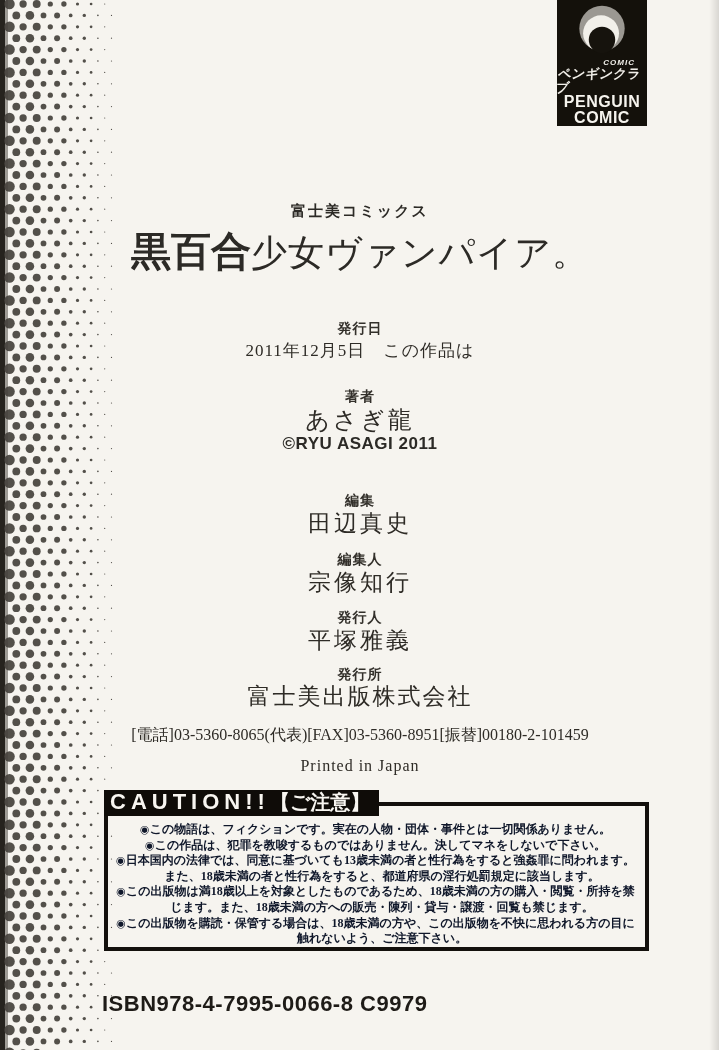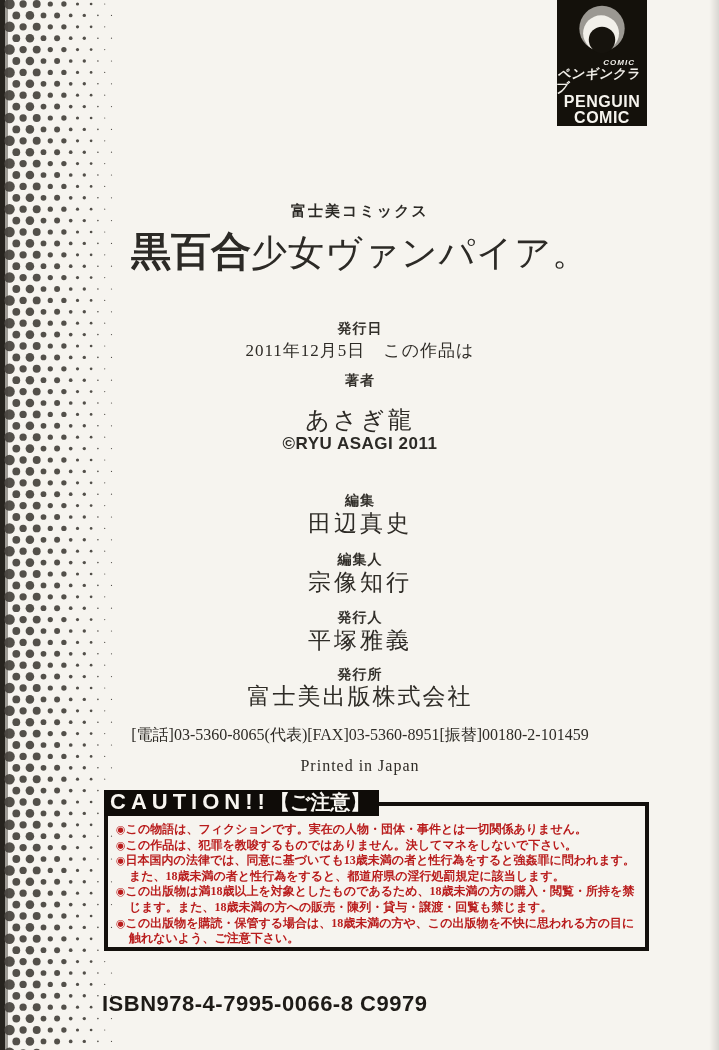--- a/index.html
+++ b/index.html
@@ -39,21 +39,21 @@
   .label{font-size:14px;font-weight:bold;letter-spacing:1px;color:#33302b;}
   .serif-val{font-family:"Liberation Serif","DejaVu Serif",serif;color:#2e2b26;}
 
   .series{top:202px;font-size:15px;font-weight:bold;letter-spacing:2px;}
   .book-title{top:224px;font-size:36px;letter-spacing:1px;white-space:nowrap;}
   .title-bold{font-weight:900;font-size:40px;letter-spacing:0;}
   .title-light{font-weight:500;}
 
   .pos-date-label{top:320px;}
   .pos-date{top:339px;font-size:17px;letter-spacing:1px;}
-  .pos-author-label{top:372px;text-align:center;}
+  .pos-author-label{top:388px;text-align:center;}
   .pos-author{top:404px;font-size:24px;letter-spacing:3px;}
   .pos-copyright{top:434px;font-size:17px;font-weight:bold;letter-spacing:0.5px;}
   .pos-editor-label{top:492px;}
   .pos-editor{top:508px;font-size:23px;letter-spacing:3px;}
   .pos-chief-label{top:551px;}
   .pos-chief{top:567px;font-size:23px;letter-spacing:3px;}
   .pos-publisher-label{top:609px;}
   .pos-publisher{top:625px;font-size:23px;letter-spacing:3px;}
   .pos-house-label{top:666px;}
   .pos-house{top:681px;font-size:23px;letter-spacing:2px;}
@@ -64,22 +64,22 @@
   
   .caution-box{position:absolute;left:104px;top:802px;width:545px;
     border:4px solid #13100c;padding:16px 10px 0 8px;background:transparent;}
   .caution-header{position:absolute;top:-16px;left:-4px;background:#0f0c08;
     color:#f8f6f1;padding:1px 9px 3px 6px;line-height:1;white-space:nowrap;}
   .caution-header-en{font-size:22px;font-weight:900;letter-spacing:5px;}
   .caution-header-jp{font-family:"Liberation Serif","DejaVu Serif",serif;
     font-size:20px;font-weight:bold;letter-spacing:0;}
   .caution-list{list-style:none;}
   .caution-item{font-family:"Liberation Serif","DejaVu Serif",serif;
-    font-size:12px;font-weight:bold;line-height:1.3;color:#b91c1c;
-    padding-left:13px;text-indent:-13px;}
+    font-size:12px;font-weight:bold;line-height:1.3;color:#0f172a;
+    padding-left:13px;text-indent:-13px;text-align:center;}
   .caution-bullet{font-family:"DejaVu Sans",sans-serif;font-size:11px;}
 
   
   .notes{position:absolute;left:100px;top:949px;width:560px;}
   .note-line{font-size:12.5px;font-weight:bold;line-height:1.22;color:#26231f;
     letter-spacing:0;white-space:nowrap;}
   .isbn{position:absolute;left:102px;top:991px;font-size:22px;font-weight:700;
     letter-spacing:0.5px;color:#1e1b17;}
 </style>
 </head>

